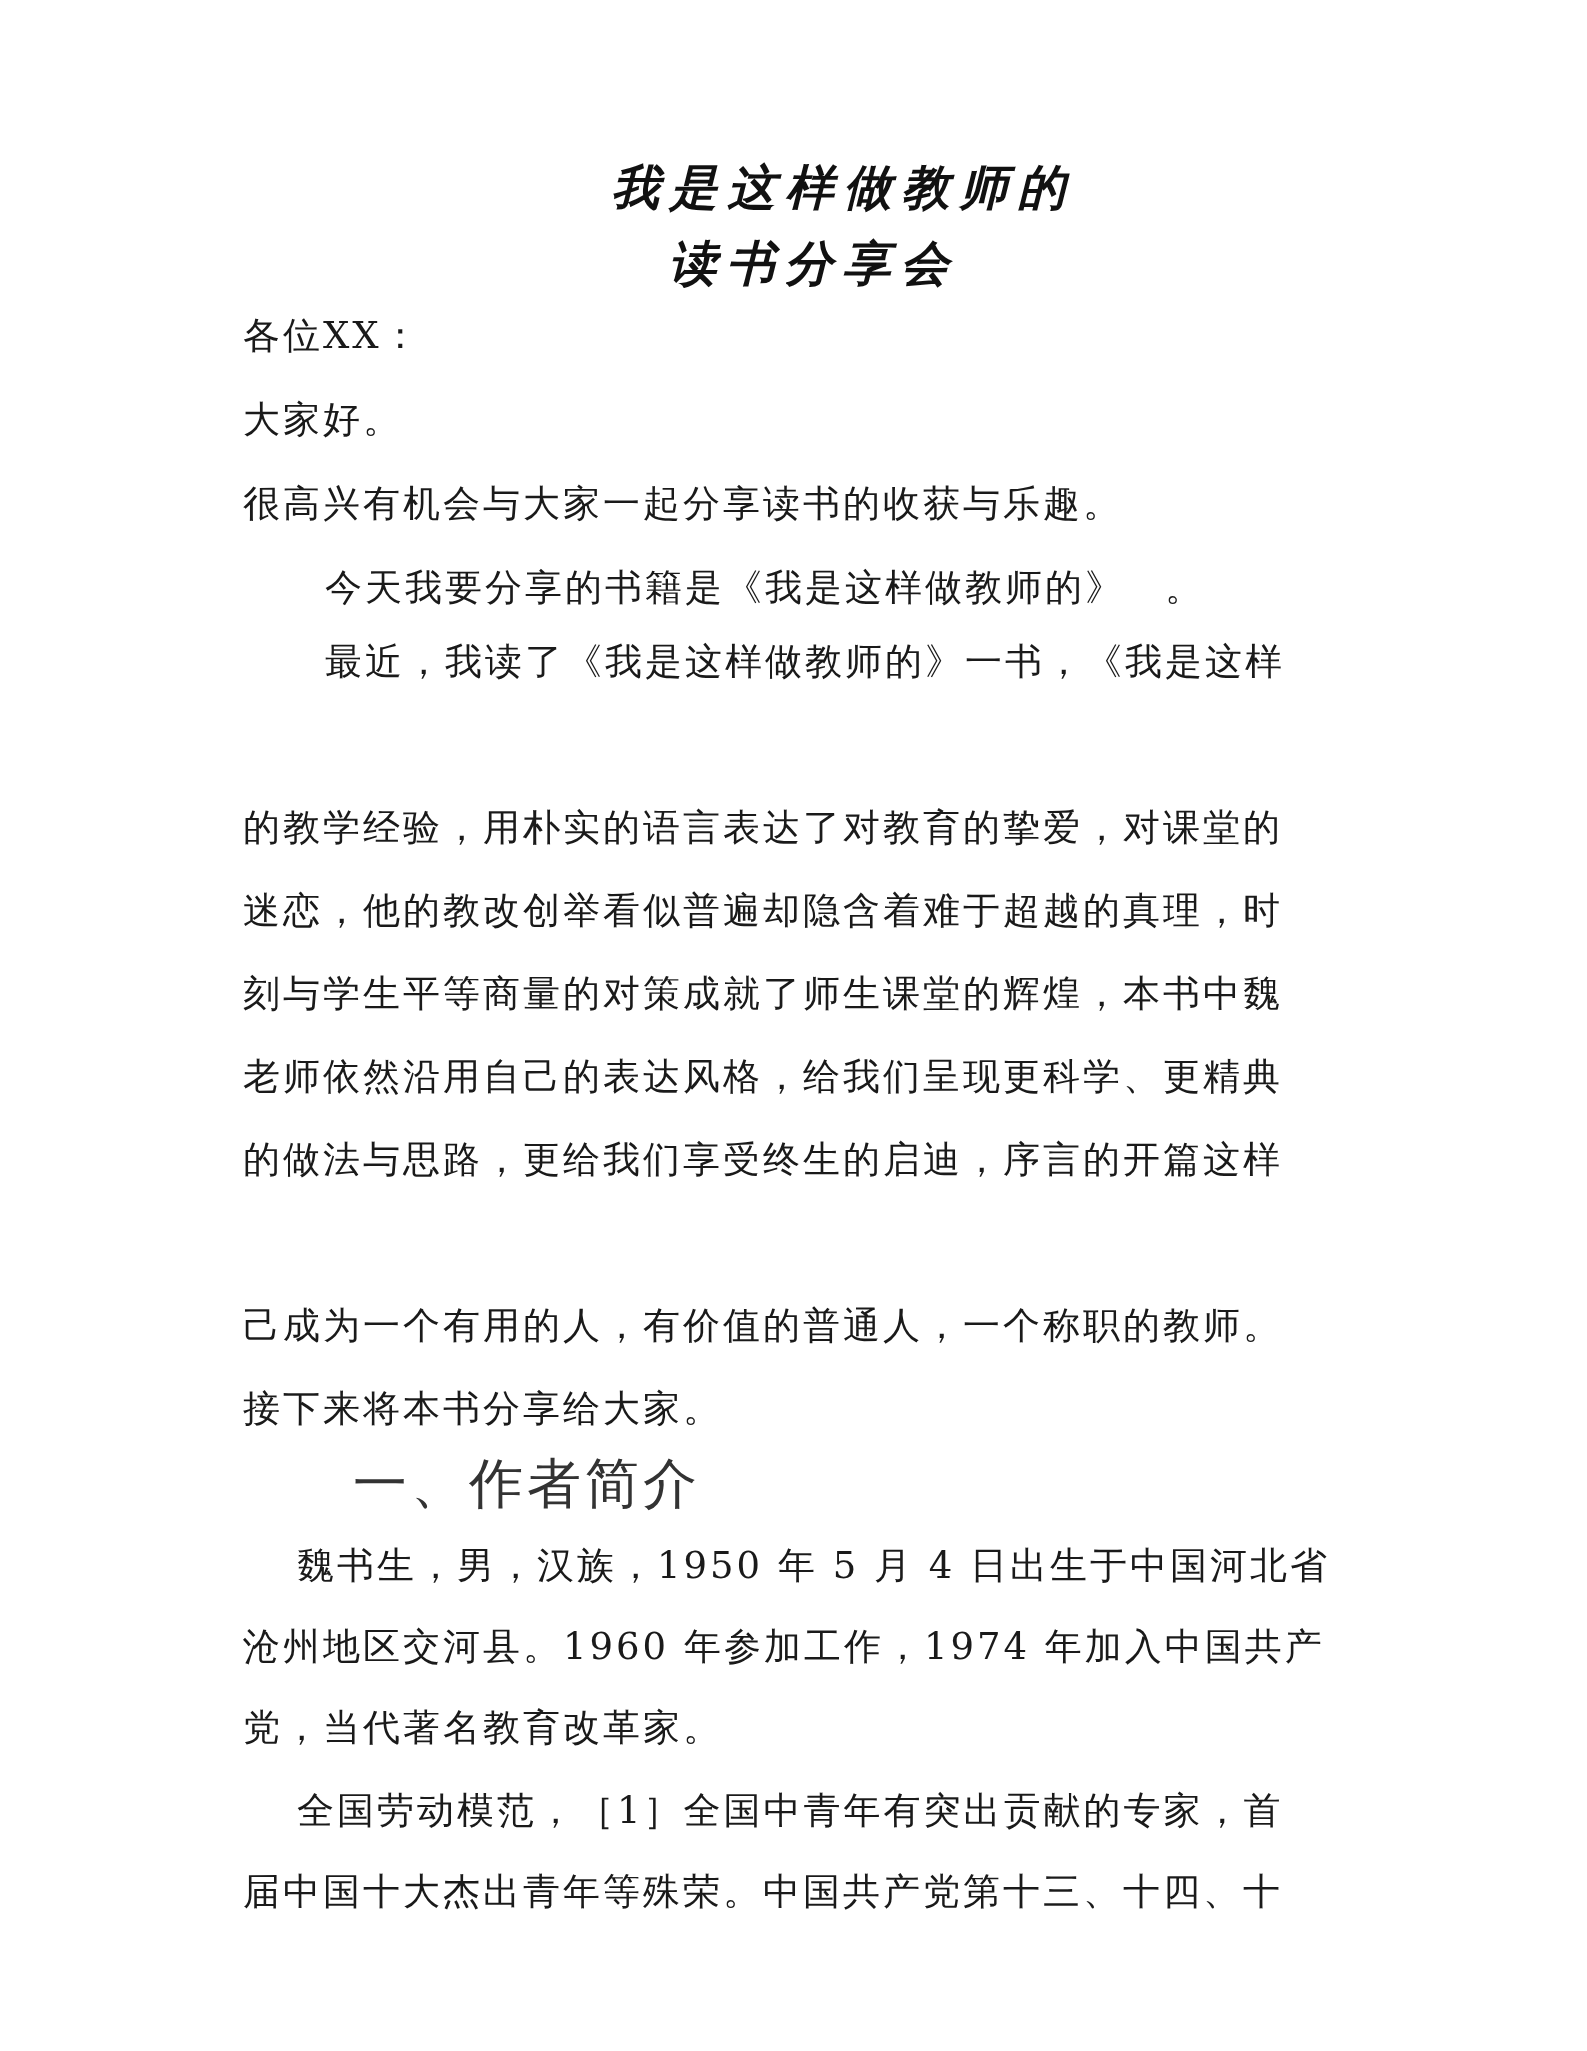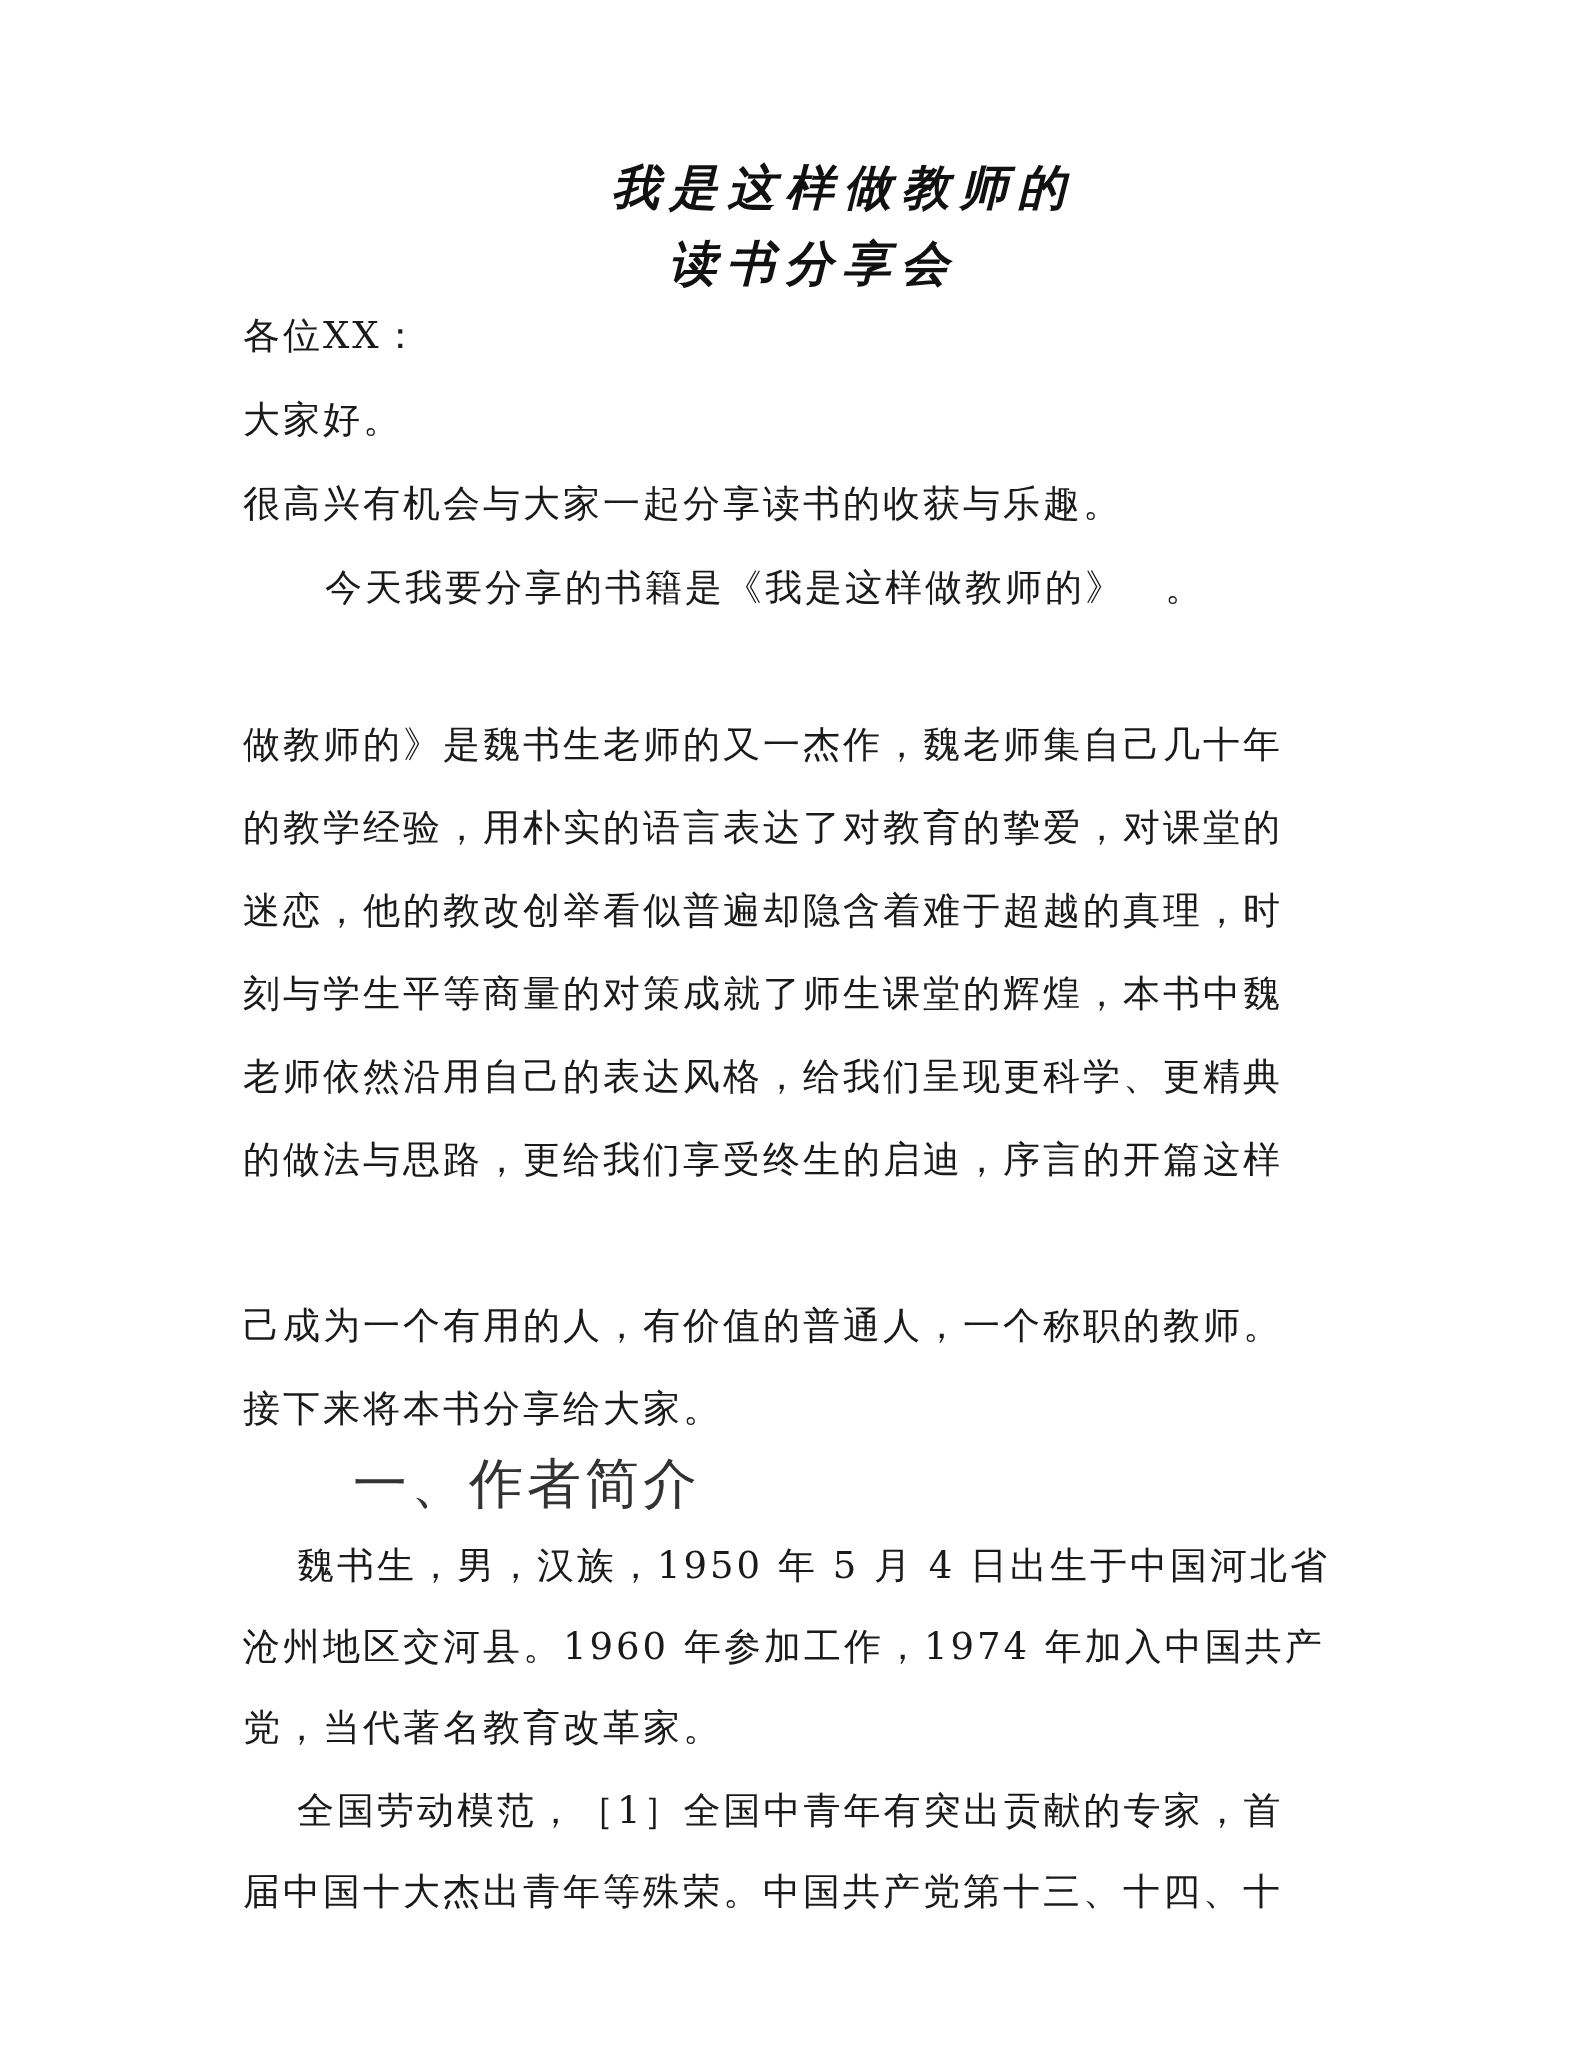--- a/index.html
+++ b/index.html
@@ -30,21 +30,21 @@
 
 <div class="page">
   <div class="title t1">我是这样做教师的</div>
   <div class="title t2">读书分享会</div>
 
   <div class="line" style="top:312px">各位XX：</div>
   <div class="line" style="top:396px">大家好。</div>
   <div class="line" style="top:480px">很高兴有机会与大家一起分享读书的收获与乐趣。</div>
   <div class="line ind" style="top:564px">今天我要分享的书籍是《我是这样做教师的》　。</div>
 
-  <div class="line" style="top:721px">做教师的》是魏书生老师的又一杰作，魏老师集自己几十年</div>
+  <div class="line ind" style="top:638px">最近，我读了《我是这样做教师的》一书，《我是这样</div>
   <div class="line" style="top:887px">迷恋，他的教改创举看似普遍却隐含着难于超越的真理，时</div>
   <div class="line" style="top:804px">的教学经验，用朴实的语言表达了对教育的挚爱，对课堂的</div>
   <div class="line" style="top:970px">刻与学生平等商量的对策成就了师生课堂的辉煌，本书中魏</div>
   <div class="line" style="top:1136px">的做法与思路，更给我们享受终生的启迪，序言的开篇这样</div>
   <div class="line" style="top:1053px">老师依然沿用自己的表达风格，给我们呈现更科学、更精典</div>
   <div class="line" style="top:1302px">己成为一个有用的人，有价值的普通人，一个称职的教师。</div>
   <div class="line" style="top:1385px">接下来将本书分享给大家。</div>
 
   <div class="heading">一、作者简介</div>
 

